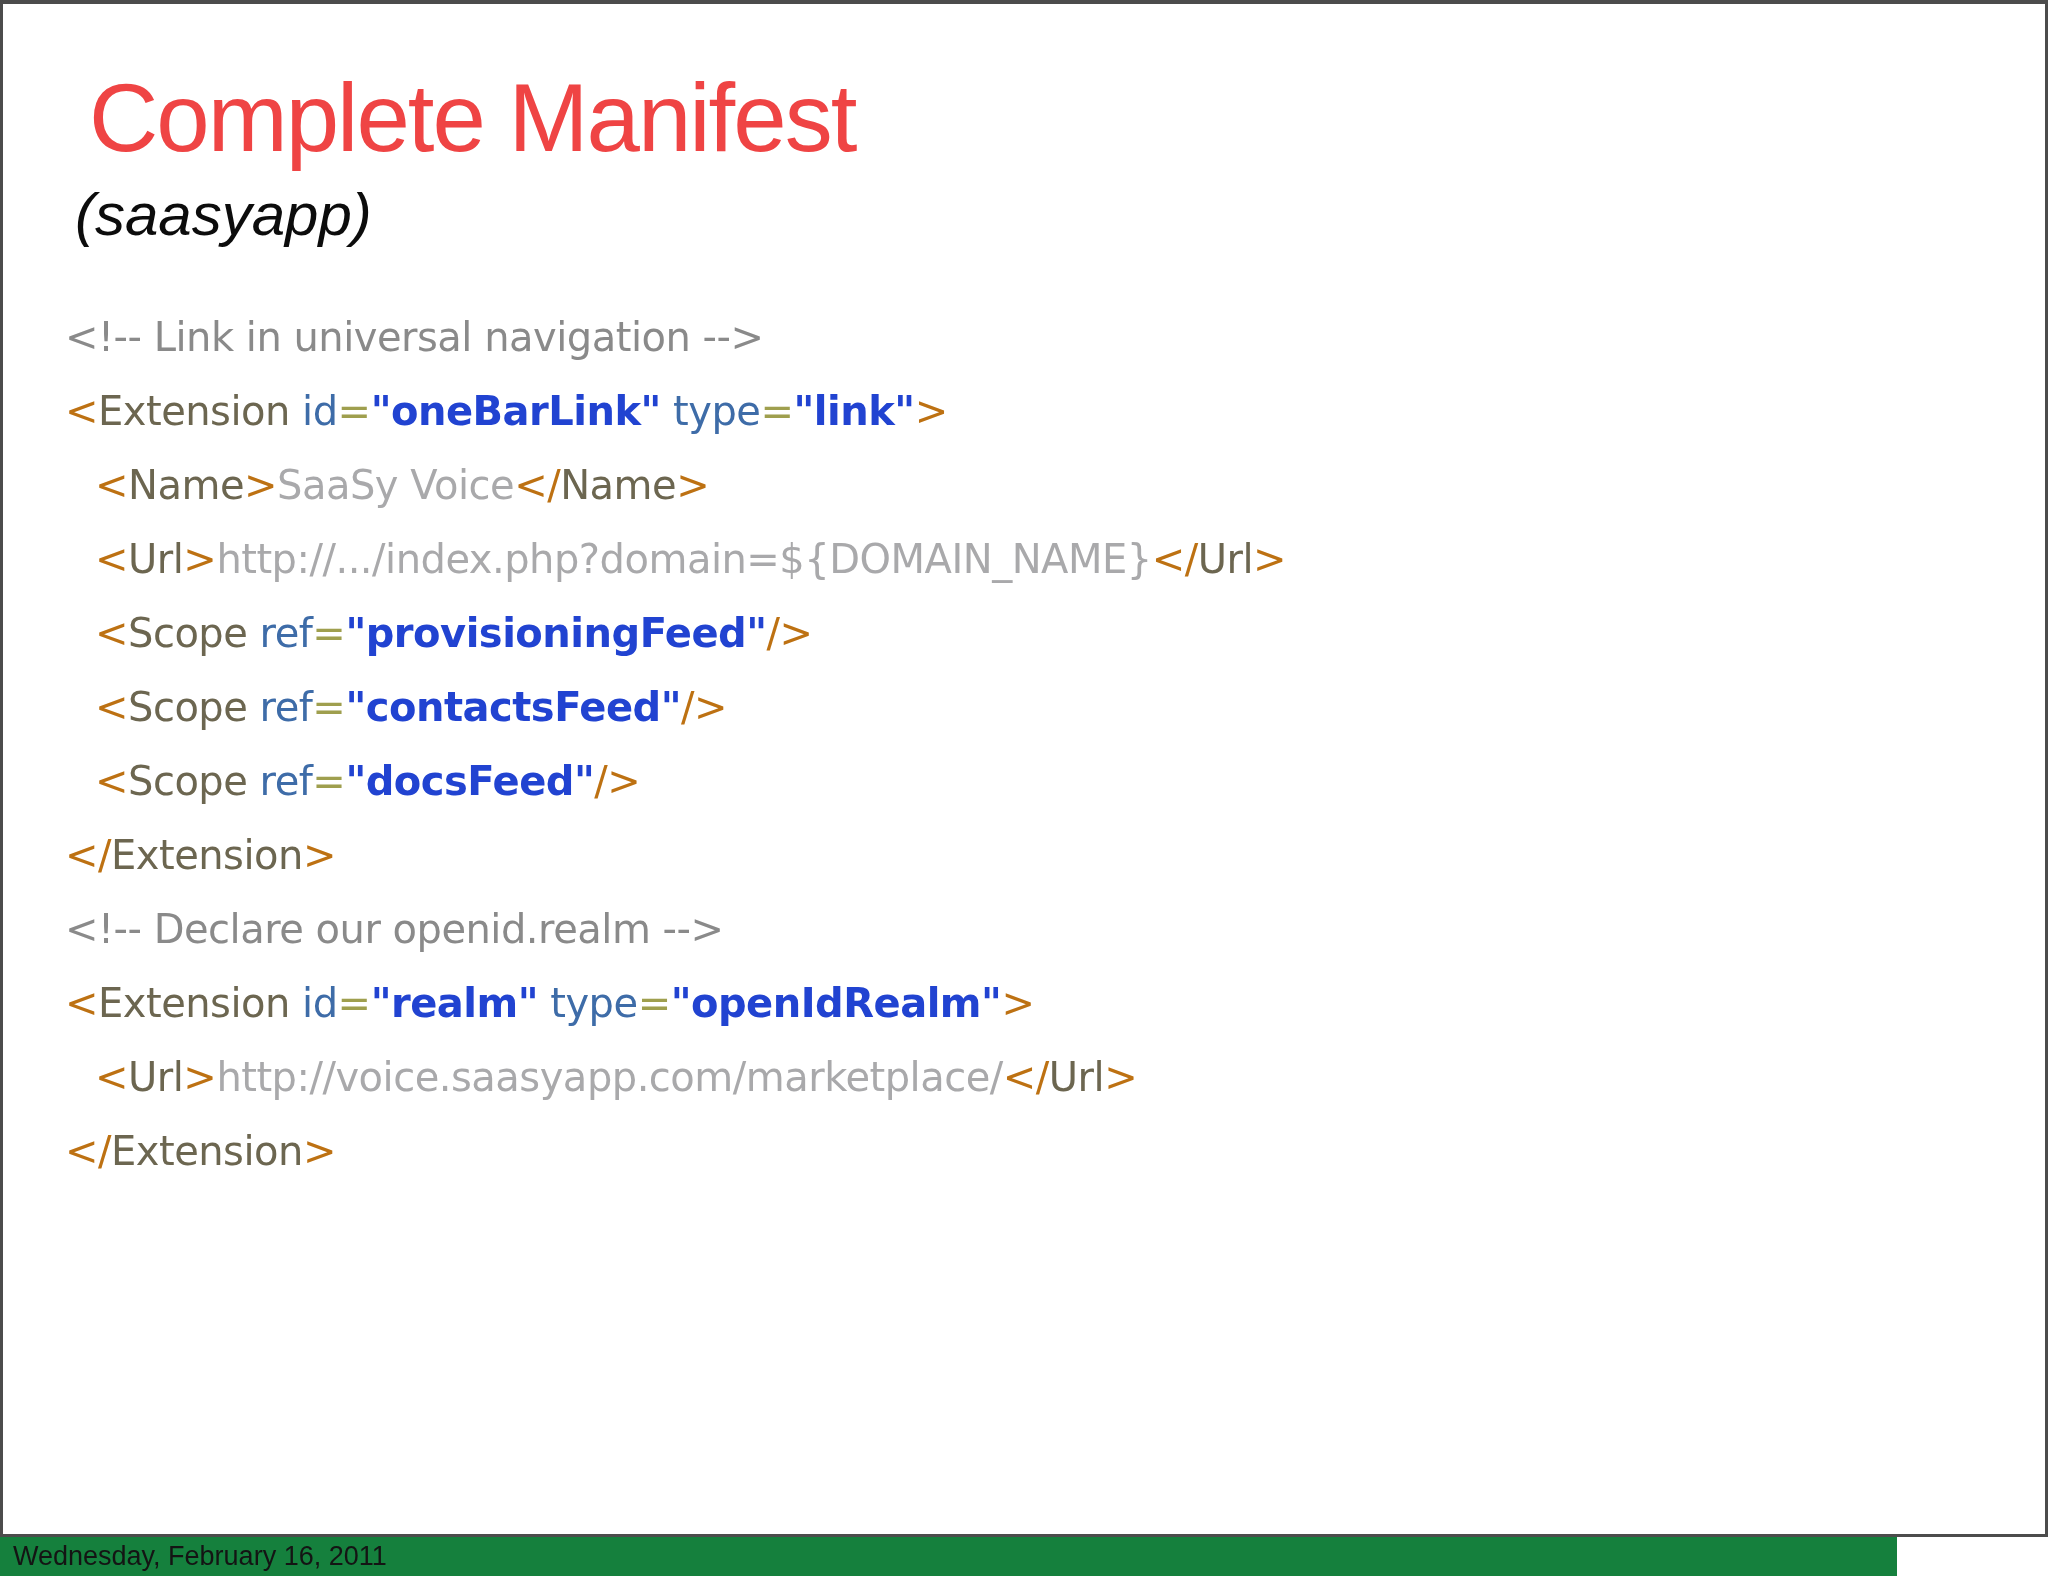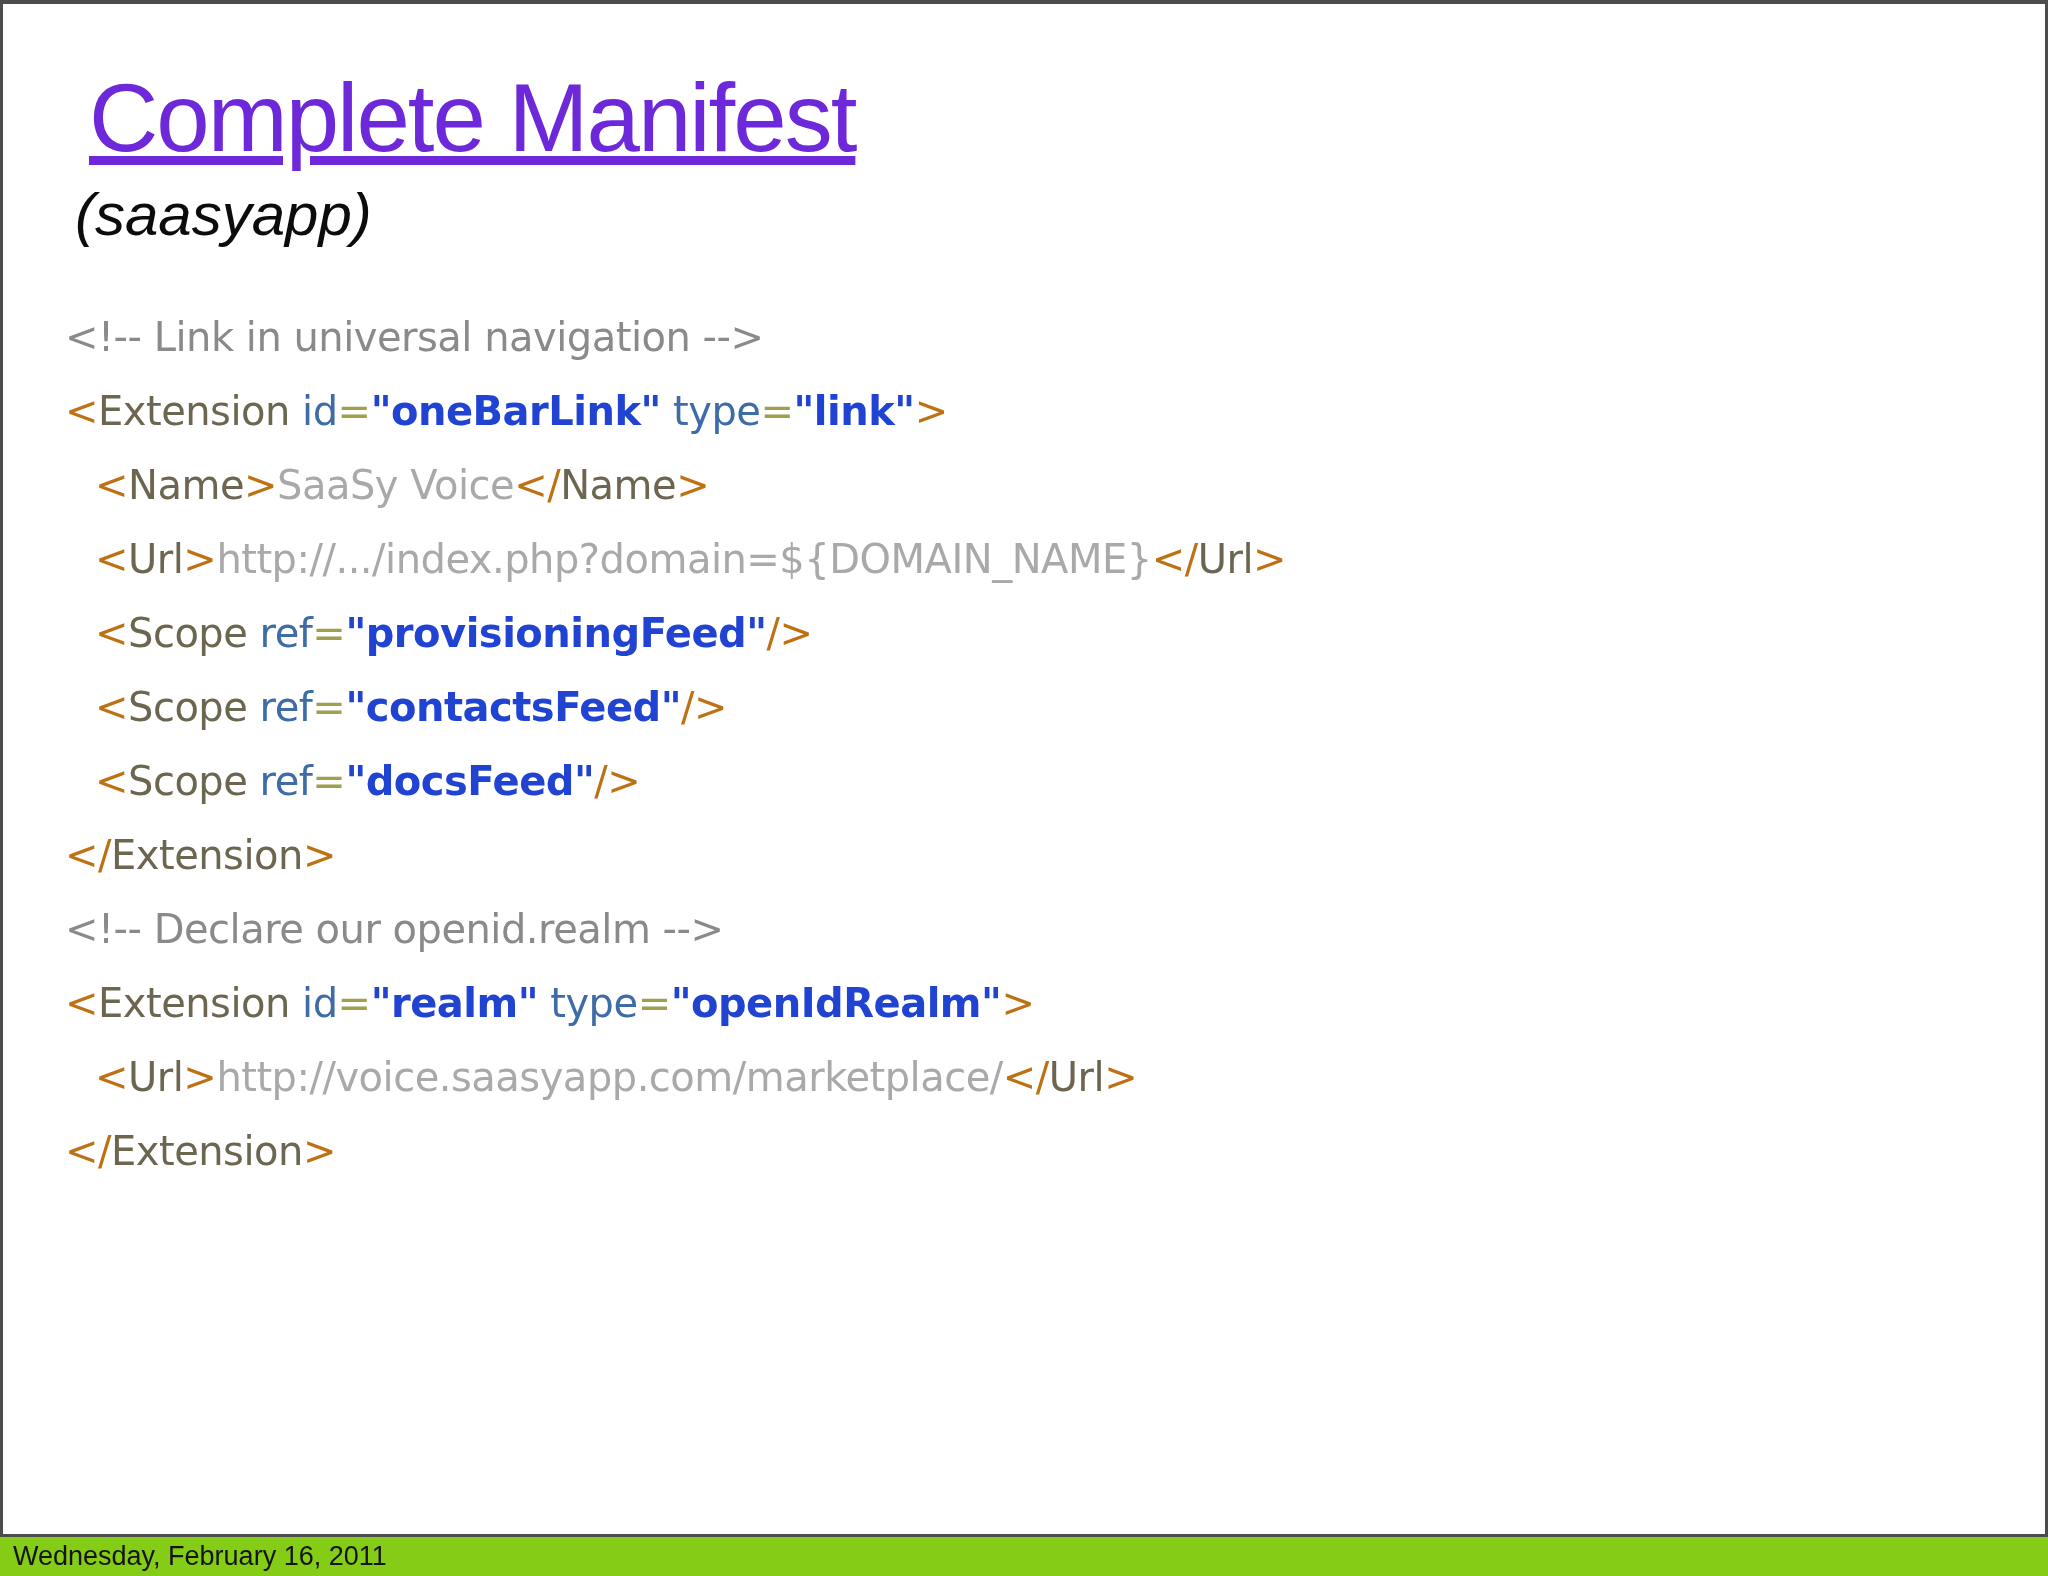--- a/index.html
+++ b/index.html
@@ -39,33 +39,33 @@
     font-size: 40px; line-height: 54px;
     white-space: pre;
     letter-spacing: -0.5px;
   }
   .code-line { height: 54px; margin-top: 20px; }
   .code-line.indent { padding-left: 30px; }
   .tok-val { font-weight: 600; }
 
   .footer-bar {
     position: absolute; left: 0; top: 1537px;
-    width: 2048px; height: 39px;
-    background: #84cc16;
+    width: 1897px; height: 39px;
+    background: #15803d;
   }
   .footer-date {
     position: absolute; left: 13px; top: 4px;
     font-size: 27px; color: #141414;
   }
 </style>
 </head>
 <body>
 
 <div class="page">
   <div class="slide" style="border-color: rgb(76, 76, 76);">
-    <div class="slide-title" style="color: #6d28d9; text-decoration: underline;">Complete Manifest</div>
+    <div class="slide-title" style="color: #ef4444;">Complete Manifest</div>
     <div class="slide-subtitle" style="color: rgb(12, 12, 12);">(saasyapp)</div>
     <div class="code"><div class="code-line"><span class="tok-comment" style="color: rgb(138, 138, 138);">&lt;!-- Link in universal navigation --&gt;</span></div><div class="code-line"><span class="tok-bracket" style="color: rgb(189, 113, 18);">&lt;</span><span class="tok-tag" style="color: rgb(108, 102, 80);">Extension</span><span class="tok-attr" style="color: rgb(62, 108, 168);"> id</span><span class="tok-eq" style="color: rgb(159, 159, 78);">=</span><span class="tok-val" style="color: rgb(33, 67, 209);">"oneBarLink"</span><span class="tok-attr" style="color: rgb(62, 108, 168);"> type</span><span class="tok-eq" style="color: rgb(159, 159, 78);">=</span><span class="tok-val" style="color: rgb(33, 67, 209);">"link"</span><span class="tok-bracket" style="color: rgb(189, 113, 18);">&gt;</span></div><div class="code-line indent"><span class="tok-bracket" style="color: rgb(189, 113, 18);">&lt;</span><span class="tok-tag" style="color: rgb(108, 102, 80);">Name</span><span class="tok-bracket" style="color: rgb(189, 113, 18);">&gt;</span><span class="tok-text" style="color: rgb(169, 169, 171);">SaaSy Voice</span><span class="tok-bracket" style="color: rgb(189, 113, 18);">&lt;/</span><span class="tok-tag" style="color: rgb(108, 102, 80);">Name</span><span class="tok-bracket" style="color: rgb(189, 113, 18);">&gt;</span></div><div class="code-line indent"><span class="tok-bracket" style="color: rgb(189, 113, 18);">&lt;</span><span class="tok-tag" style="color: rgb(108, 102, 80);">Url</span><span class="tok-bracket" style="color: rgb(189, 113, 18);">&gt;</span><span class="tok-text" style="color: rgb(169, 169, 171);">http://.../index.php?domain=${DOMAIN_NAME}</span><span class="tok-bracket" style="color: rgb(189, 113, 18);">&lt;/</span><span class="tok-tag" style="color: rgb(108, 102, 80);">Url</span><span class="tok-bracket" style="color: rgb(189, 113, 18);">&gt;</span></div><div class="code-line indent"><span class="tok-bracket" style="color: rgb(189, 113, 18);">&lt;</span><span class="tok-tag" style="color: rgb(108, 102, 80);">Scope</span><span class="tok-attr" style="color: rgb(62, 108, 168);"> ref</span><span class="tok-eq" style="color: rgb(159, 159, 78);">=</span><span class="tok-val" style="color: rgb(33, 67, 209);">"provisioningFeed"</span><span class="tok-bracket" style="color: rgb(189, 113, 18);">/&gt;</span></div><div class="code-line indent"><span class="tok-bracket" style="color: rgb(189, 113, 18);">&lt;</span><span class="tok-tag" style="color: rgb(108, 102, 80);">Scope</span><span class="tok-attr" style="color: rgb(62, 108, 168);"> ref</span><span class="tok-eq" style="color: rgb(159, 159, 78);">=</span><span class="tok-val" style="color: rgb(33, 67, 209);">"contactsFeed"</span><span class="tok-bracket" style="color: rgb(189, 113, 18);">/&gt;</span></div><div class="code-line indent"><span class="tok-bracket" style="color: rgb(189, 113, 18);">&lt;</span><span class="tok-tag" style="color: rgb(108, 102, 80);">Scope</span><span class="tok-attr" style="color: rgb(62, 108, 168);"> ref</span><span class="tok-eq" style="color: rgb(159, 159, 78);">=</span><span class="tok-val" style="color: rgb(33, 67, 209);">"docsFeed"</span><span class="tok-bracket" style="color: rgb(189, 113, 18);">/&gt;</span></div><div class="code-line"><span class="tok-bracket" style="color: rgb(189, 113, 18);">&lt;/</span><span class="tok-tag" style="color: rgb(108, 102, 80);">Extension</span><span class="tok-bracket" style="color: rgb(189, 113, 18);">&gt;</span></div><div class="code-line"><span class="tok-comment" style="color: rgb(138, 138, 138);">&lt;!-- Declare our openid.realm --&gt;</span></div><div class="code-line"><span class="tok-bracket" style="color: rgb(189, 113, 18);">&lt;</span><span class="tok-tag" style="color: rgb(108, 102, 80);">Extension</span><span class="tok-attr" style="color: rgb(62, 108, 168);"> id</span><span class="tok-eq" style="color: rgb(159, 159, 78);">=</span><span class="tok-val" style="color: rgb(33, 67, 209);">"realm"</span><span class="tok-attr" style="color: rgb(62, 108, 168);"> type</span><span class="tok-eq" style="color: rgb(159, 159, 78);">=</span><span class="tok-val" style="color: rgb(33, 67, 209);">"openIdRealm"</span><span class="tok-bracket" style="color: rgb(189, 113, 18);">&gt;</span></div><div class="code-line indent"><span class="tok-bracket" style="color: rgb(189, 113, 18);">&lt;</span><span class="tok-tag" style="color: rgb(108, 102, 80);">Url</span><span class="tok-bracket" style="color: rgb(189, 113, 18);">&gt;</span><span class="tok-text" style="color: rgb(169, 169, 171);">http://voice.saasyapp.com/marketplace/</span><span class="tok-bracket" style="color: rgb(189, 113, 18);">&lt;/</span><span class="tok-tag" style="color: rgb(108, 102, 80);">Url</span><span class="tok-bracket" style="color: rgb(189, 113, 18);">&gt;</span></div><div class="code-line"><span class="tok-bracket" style="color: rgb(189, 113, 18);">&lt;/</span><span class="tok-tag" style="color: rgb(108, 102, 80);">Extension</span><span class="tok-bracket" style="color: rgb(189, 113, 18);">&gt;</span></div></div>
   </div>
   <div class="footer-bar">
     <div class="footer-date" style="color: rgb(20, 20, 20);">Wednesday, February 16, 2011</div>
   </div>
 </div>
 
 </body></html>

